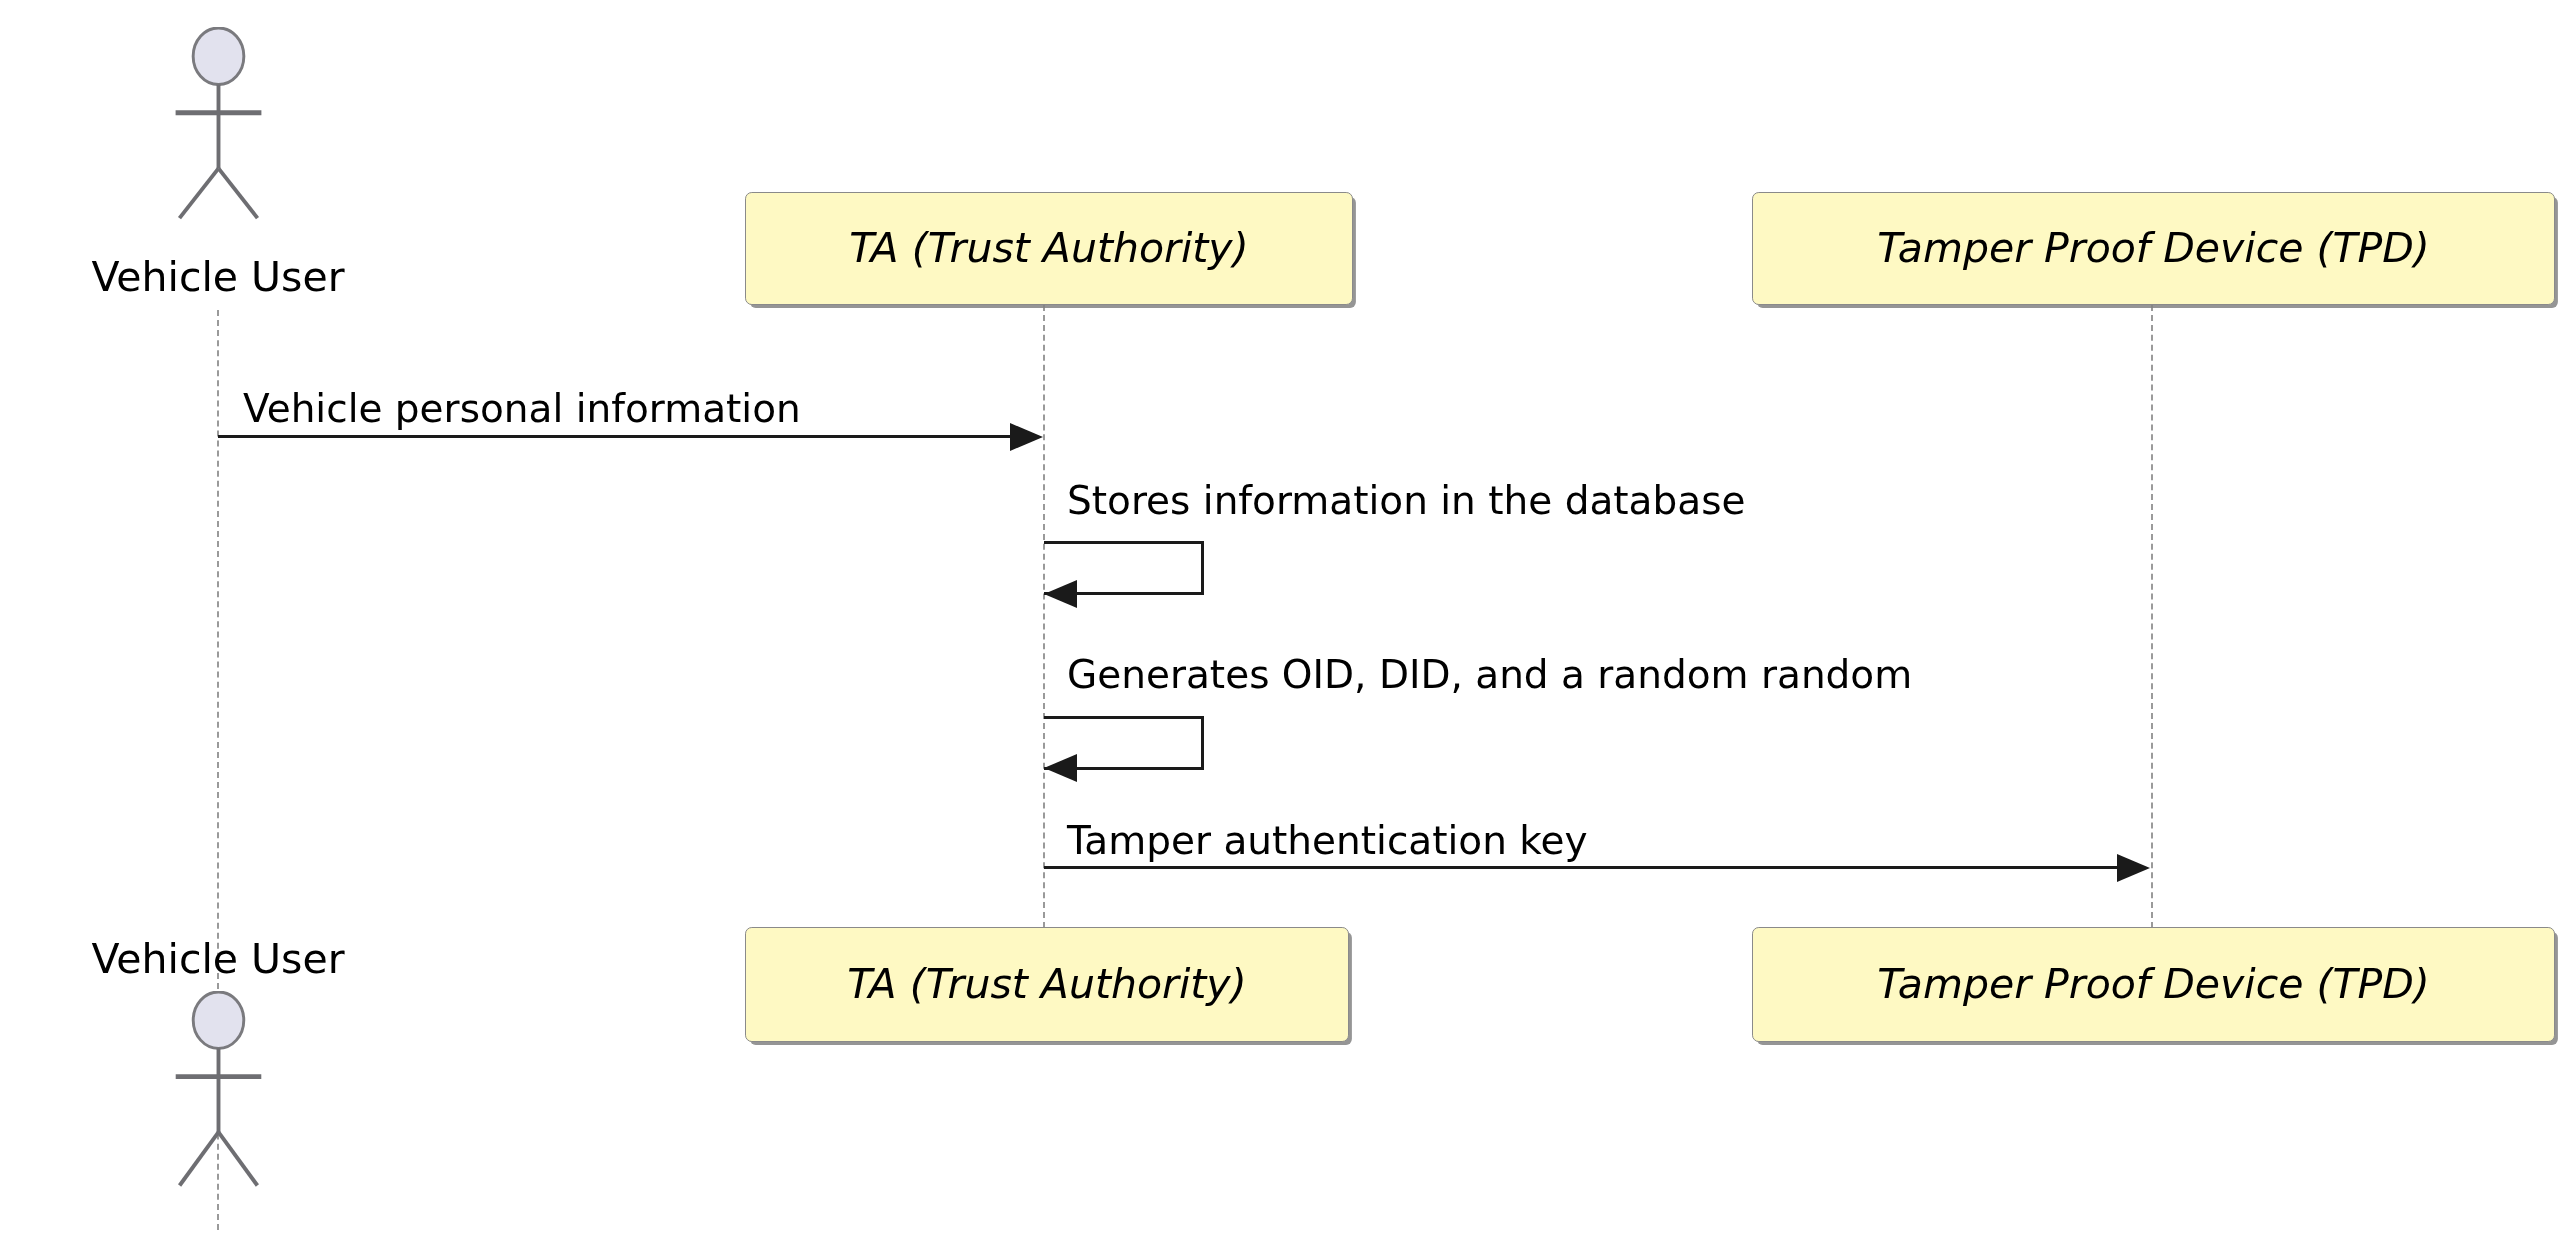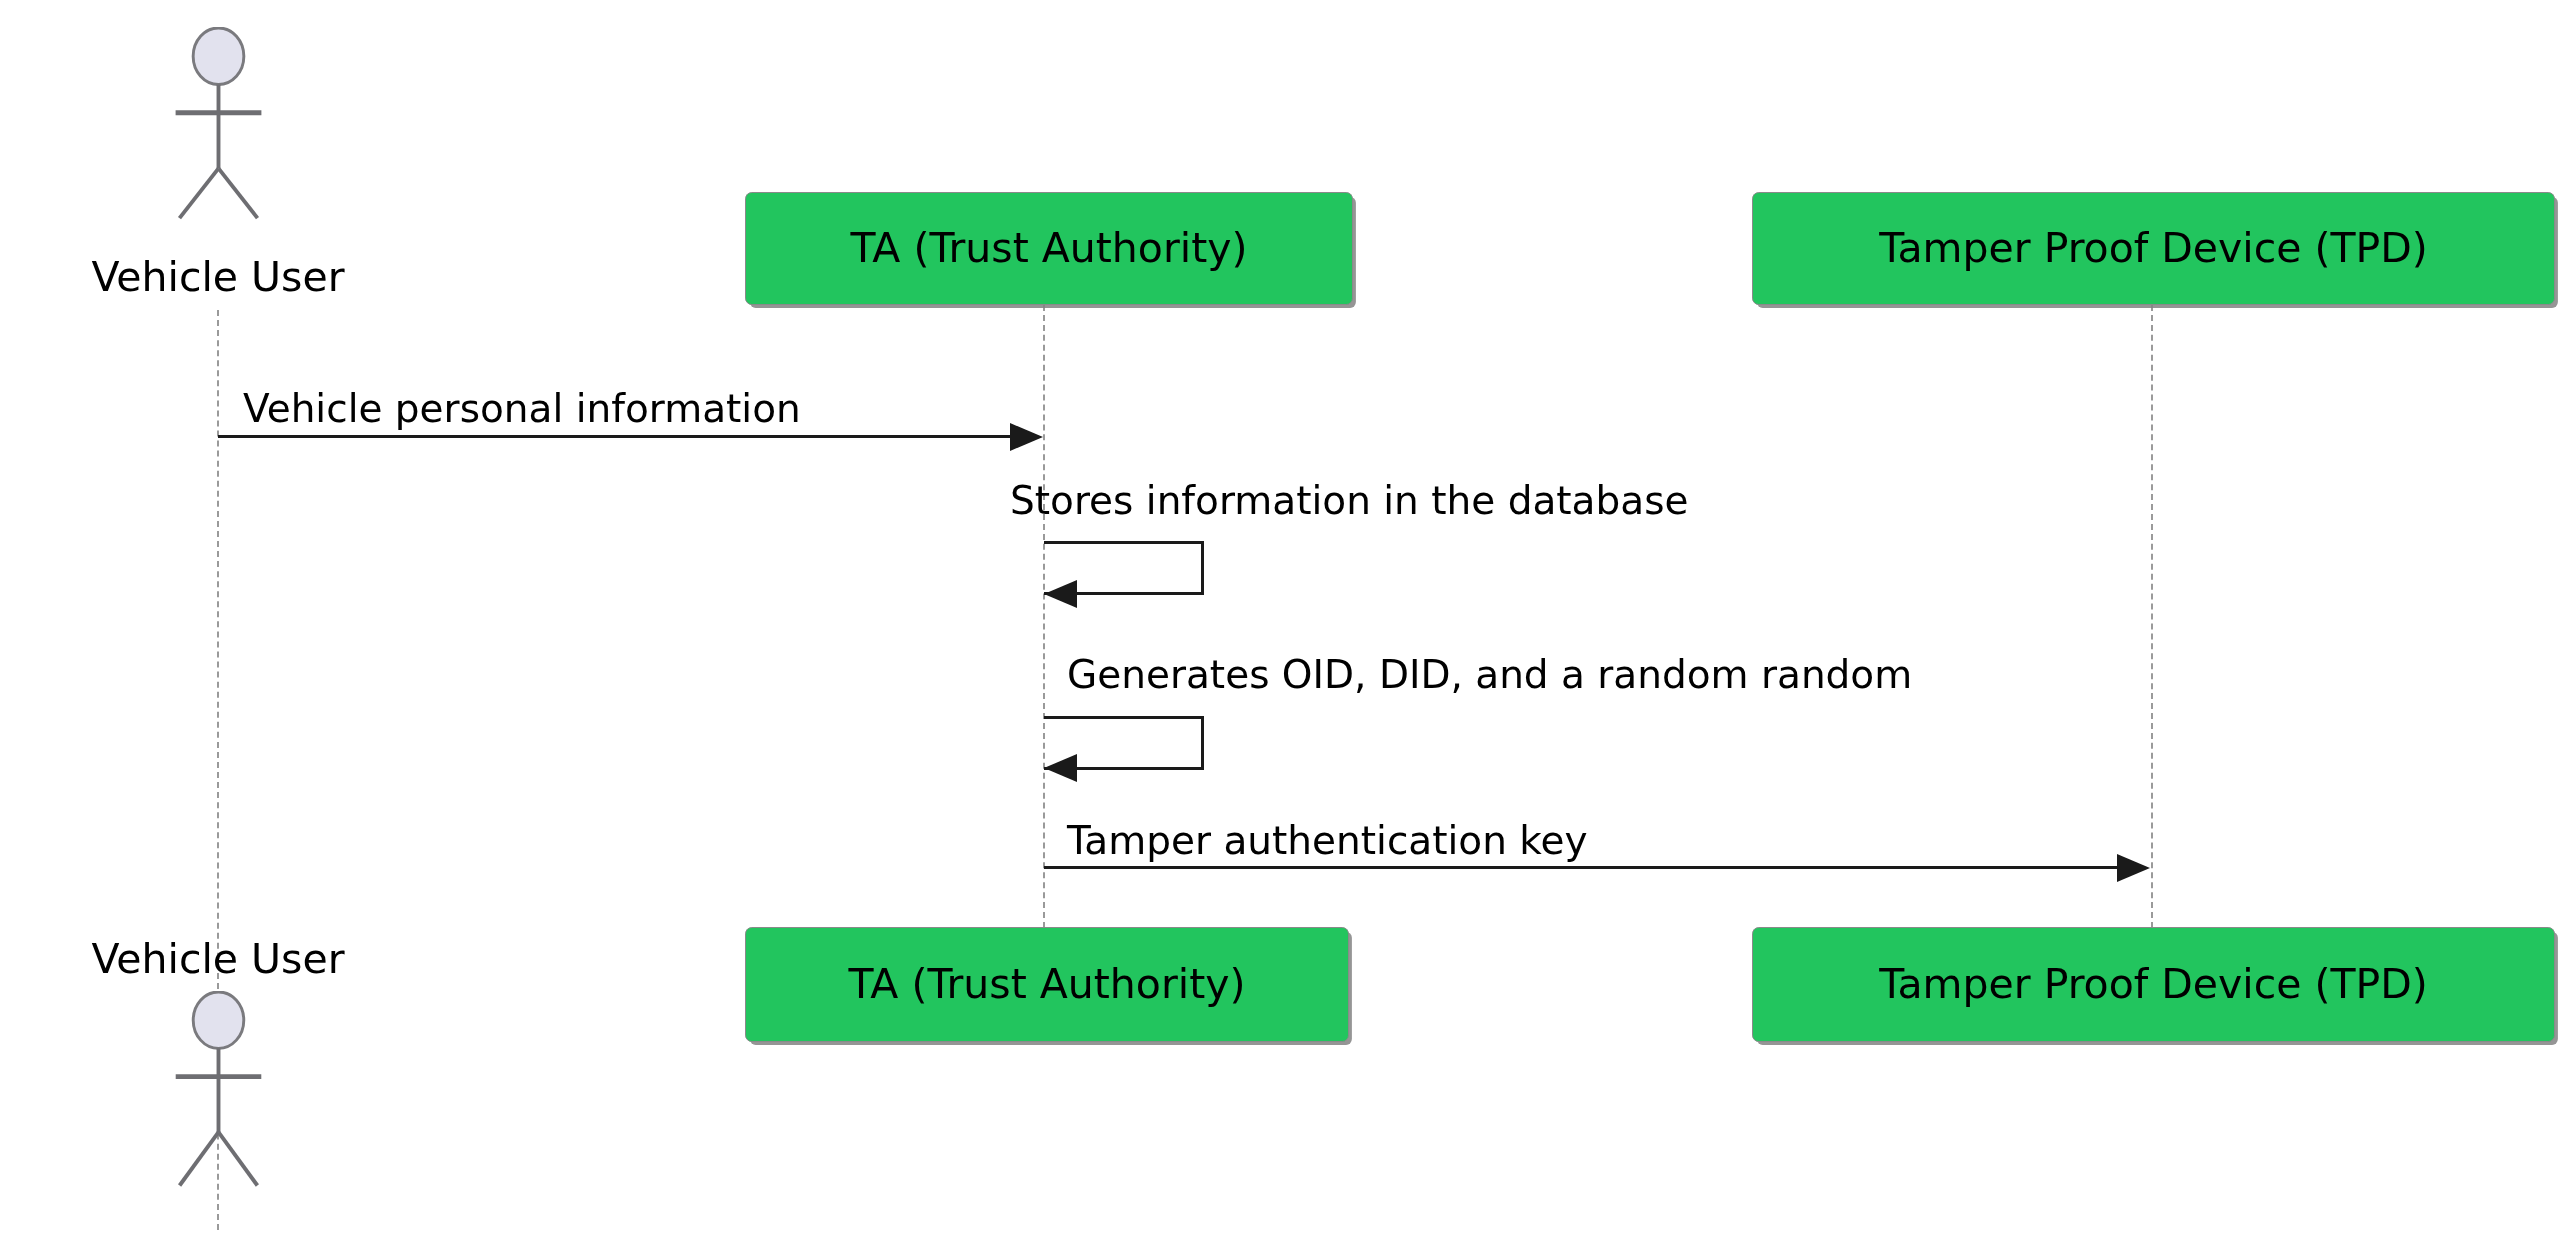--- a/index.html
+++ b/index.html
@@ -17,31 +17,32 @@
     height: 1239px;
     background: #ffffff;
     overflow: hidden;
     padding-left: 33px;
   }
 
   
   .participant-box {
     position: absolute;
     box-sizing: border-box;
-    background: #22c55e;
+    background: #fef9c3;
     border: 1.9px solid #8A8A8A;
     border-radius: 6.8px;
     display: flex;
     align-items: center;
     justify-content: center;
     color: #000000;
     font-size: 41px;
     line-height: 1;
     white-space: nowrap;
     box-shadow: 3.9px 3.9px 0 -1px rgba(130,130,130,0.85);
+    font-style: italic;
   }
 
   
   .lifeline {
     position: absolute;
     width: 0;
     border-left: 2.9px dashed #9A9A9A;
   }
 
   
@@ -131,21 +132,21 @@
   <div class="participant-box" style="left:1752px; top:192px; width:803px; height:113px;">Tamper Proof Device (TPD)</div>
 
   <div class="participant-box" style="left:745px; top:927px; width:604px; height:115px;">TA (Trust Authority)</div>
 
   <div class="participant-box" style="left:1752px; top:927px; width:803px; height:115px;">Tamper Proof Device (TPD)</div>
 
   <div class="msg-label" style="left:243px; top:389px;">Vehicle personal information</div>
   <div class="msg-line" style="left:218px; top:435px; width:793px;"></div>
   <div class="arrowhead right" style="left:1010px; top:423px;"></div>
 
-  <div class="msg-label" style="left:1010px; top:481px;">Stores information in the database</div>
+  <div class="msg-label" style="left:1067px; top:481px;">Stores information in the database</div>
   <div class="self-loop" style="left:1044px; top:541px; width:160px; height:54px;"></div>
   <div class="arrowhead left" style="left:1044px; top:580px;"></div>
 
   <div class="msg-label" style="left:1067px; top:655px;">Generates OID, DID, and a random random</div>
   <div class="self-loop" style="left:1044px; top:716px; width:160px; height:54px;"></div>
   <div class="arrowhead left" style="left:1044px; top:754px;"></div>
 
   <div class="msg-label" style="left:1067px; top:821px;">Tamper authentication key</div>
   <div class="msg-line" style="left:1044px; top:866px; width:1076px;"></div>
   <div class="arrowhead right" style="left:2117px; top:854px;"></div>

